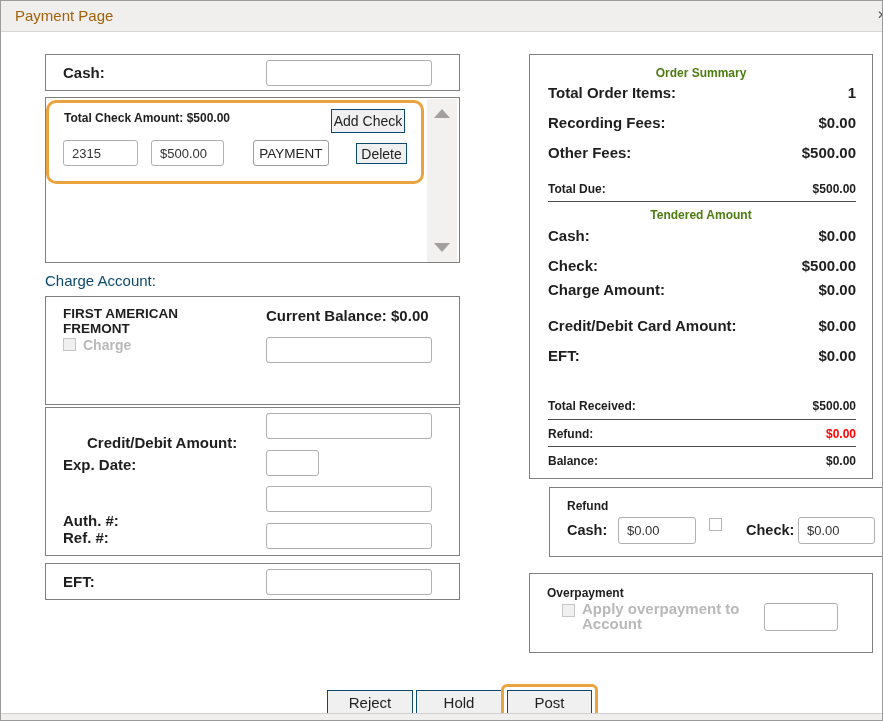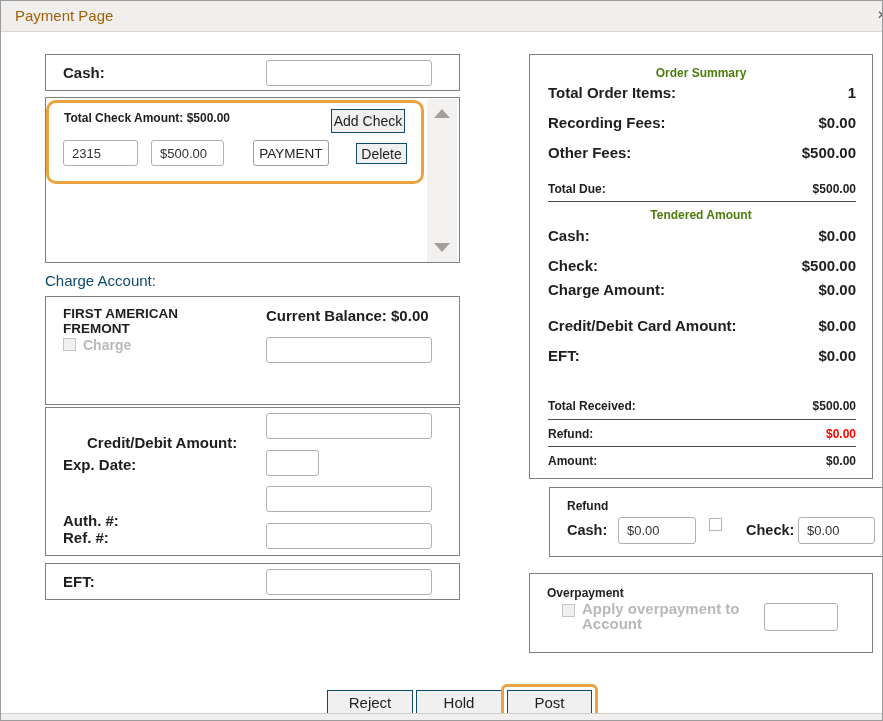--- a/index.html
+++ b/index.html
@@ -156,21 +156,21 @@
     </div>
     <div class="sline" style="top:364px;"></div>
 
     <div class="srow small" style="top:372px;">
       <span class="l">Refund:</span>
       <span class="v red">$0.00</span>
     </div>
     <div class="sline" style="top:391px;"></div>
 
     <div class="srow small" style="top:399px;">
-      <span class="l">Amount:</span>
+      <span class="l">Balance:</span>
       <span class="v">$0.00</span>
     </div>
   </div>
 
   <div class="box" style="left:548px; top:486px; width:392px; height:70px;">
     <div class="lbl-sm" style="left:17px; top:11px;">Refund</div>
     <div class="lbl" style="left:17px; top:34px; font-size:14.5px;">Cash:</div>
     <input class="txt-input" style="left: 68px; top: 29px; width: 78px; height: 27px;" value="$0.00">
     <div class="checkbox" style="left:159px; top:30px;"></div>
     <div class="lbl" style="left:196px; top:34px; font-size:14.5px;">Check:</div>

